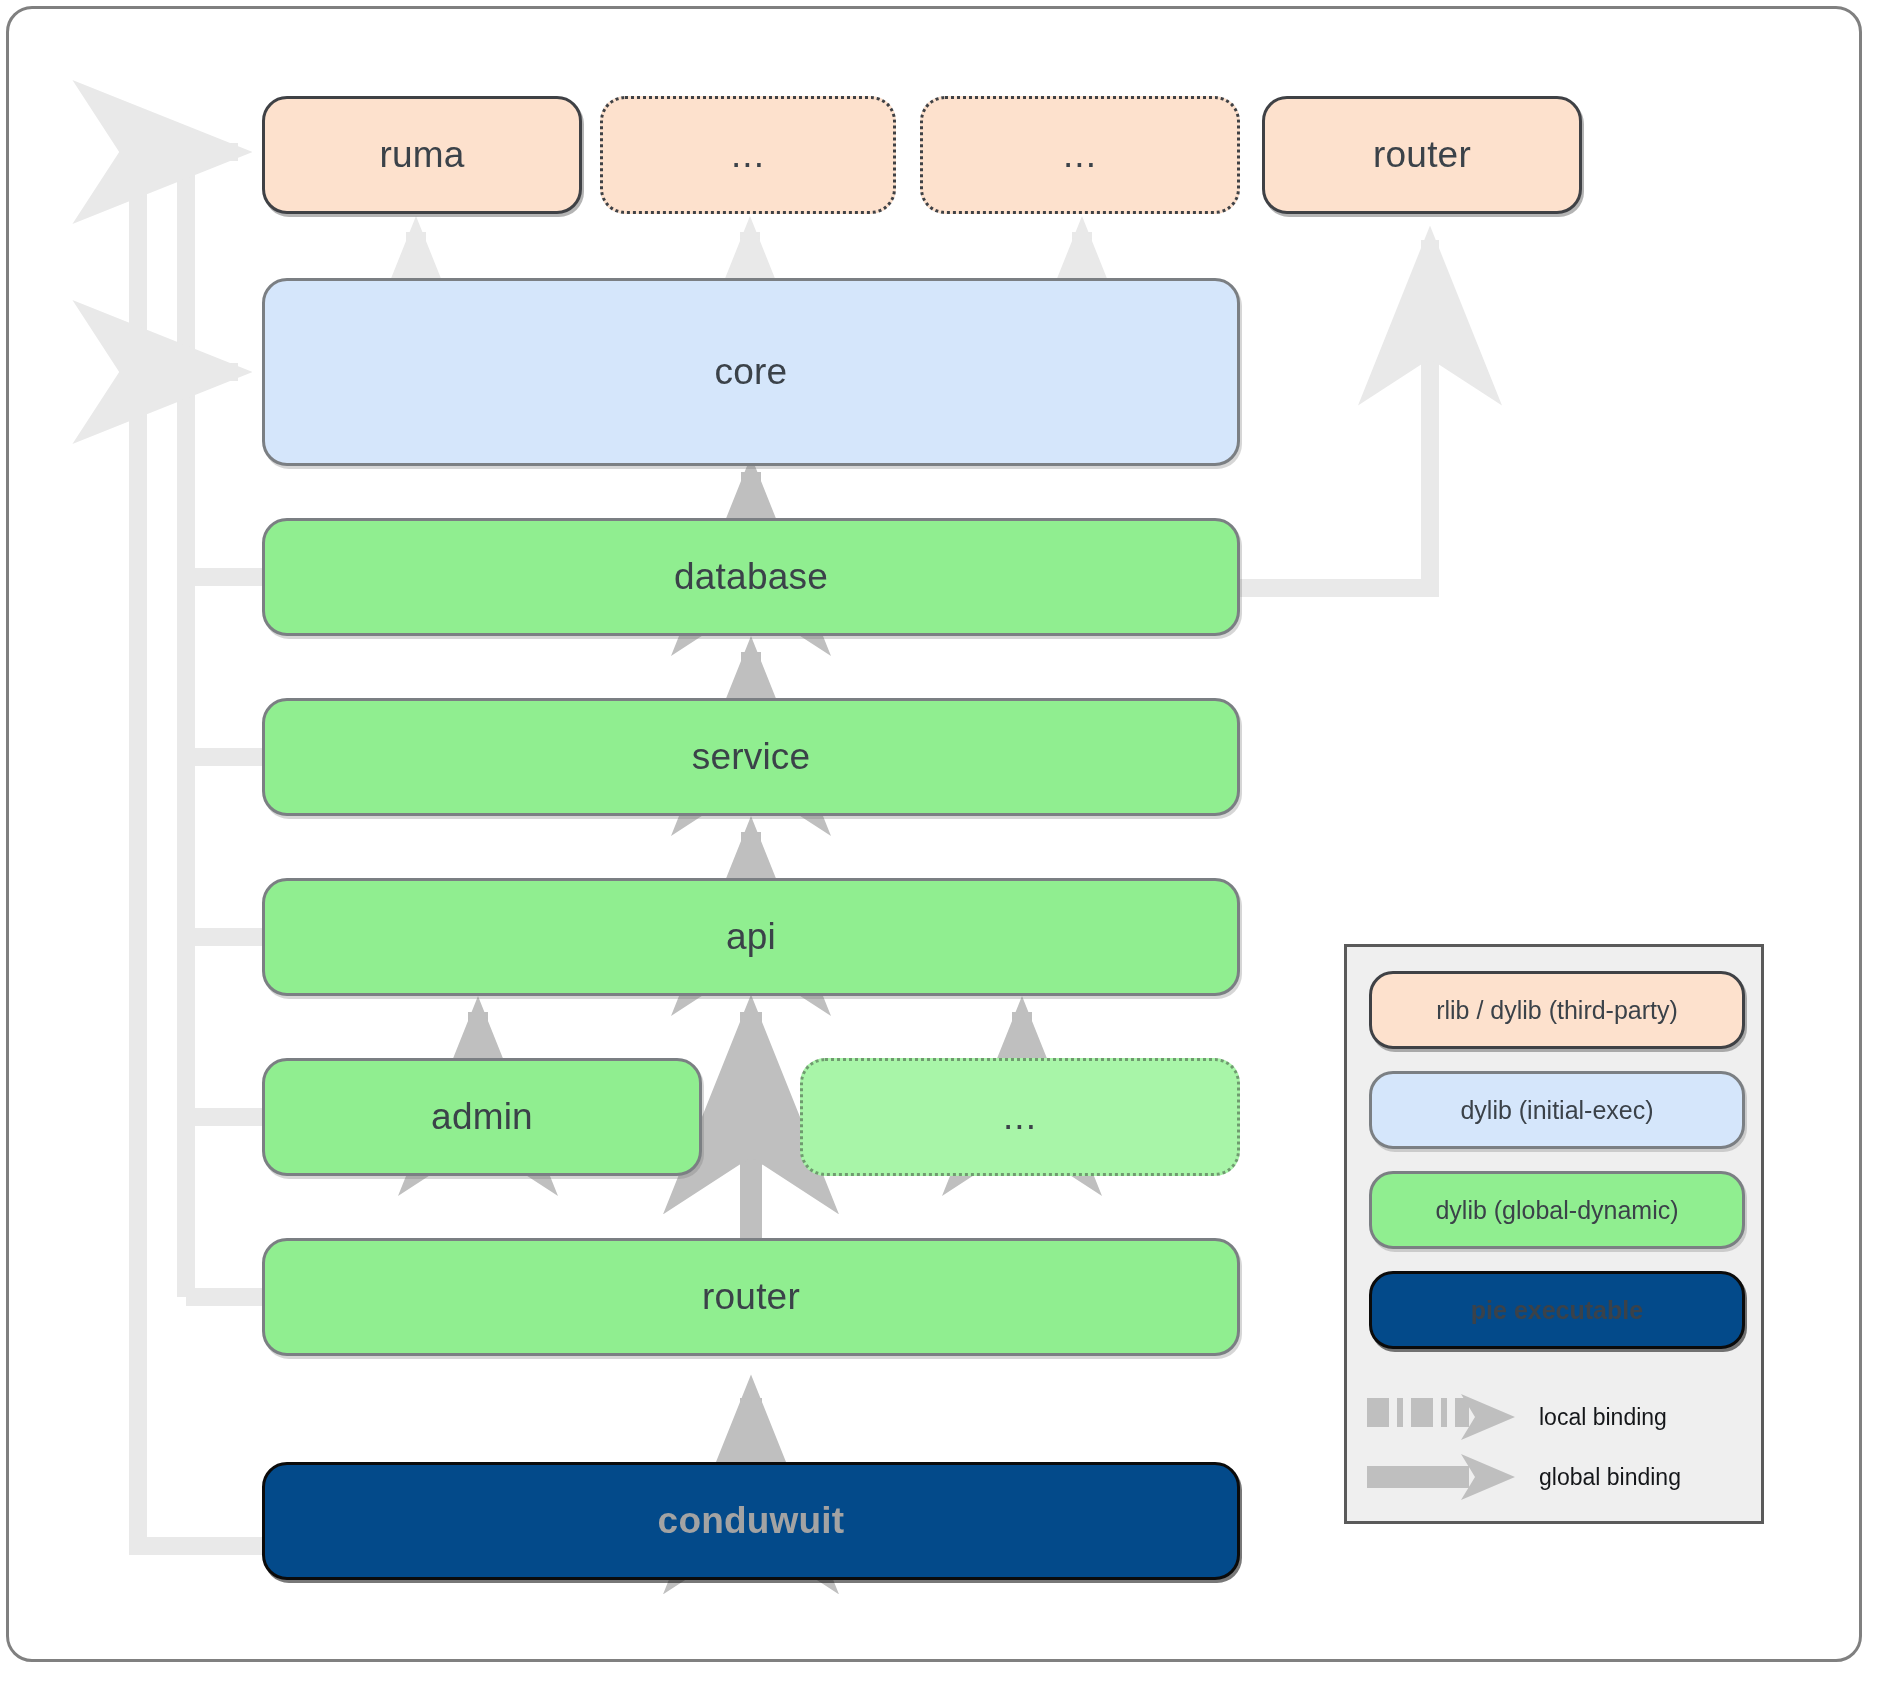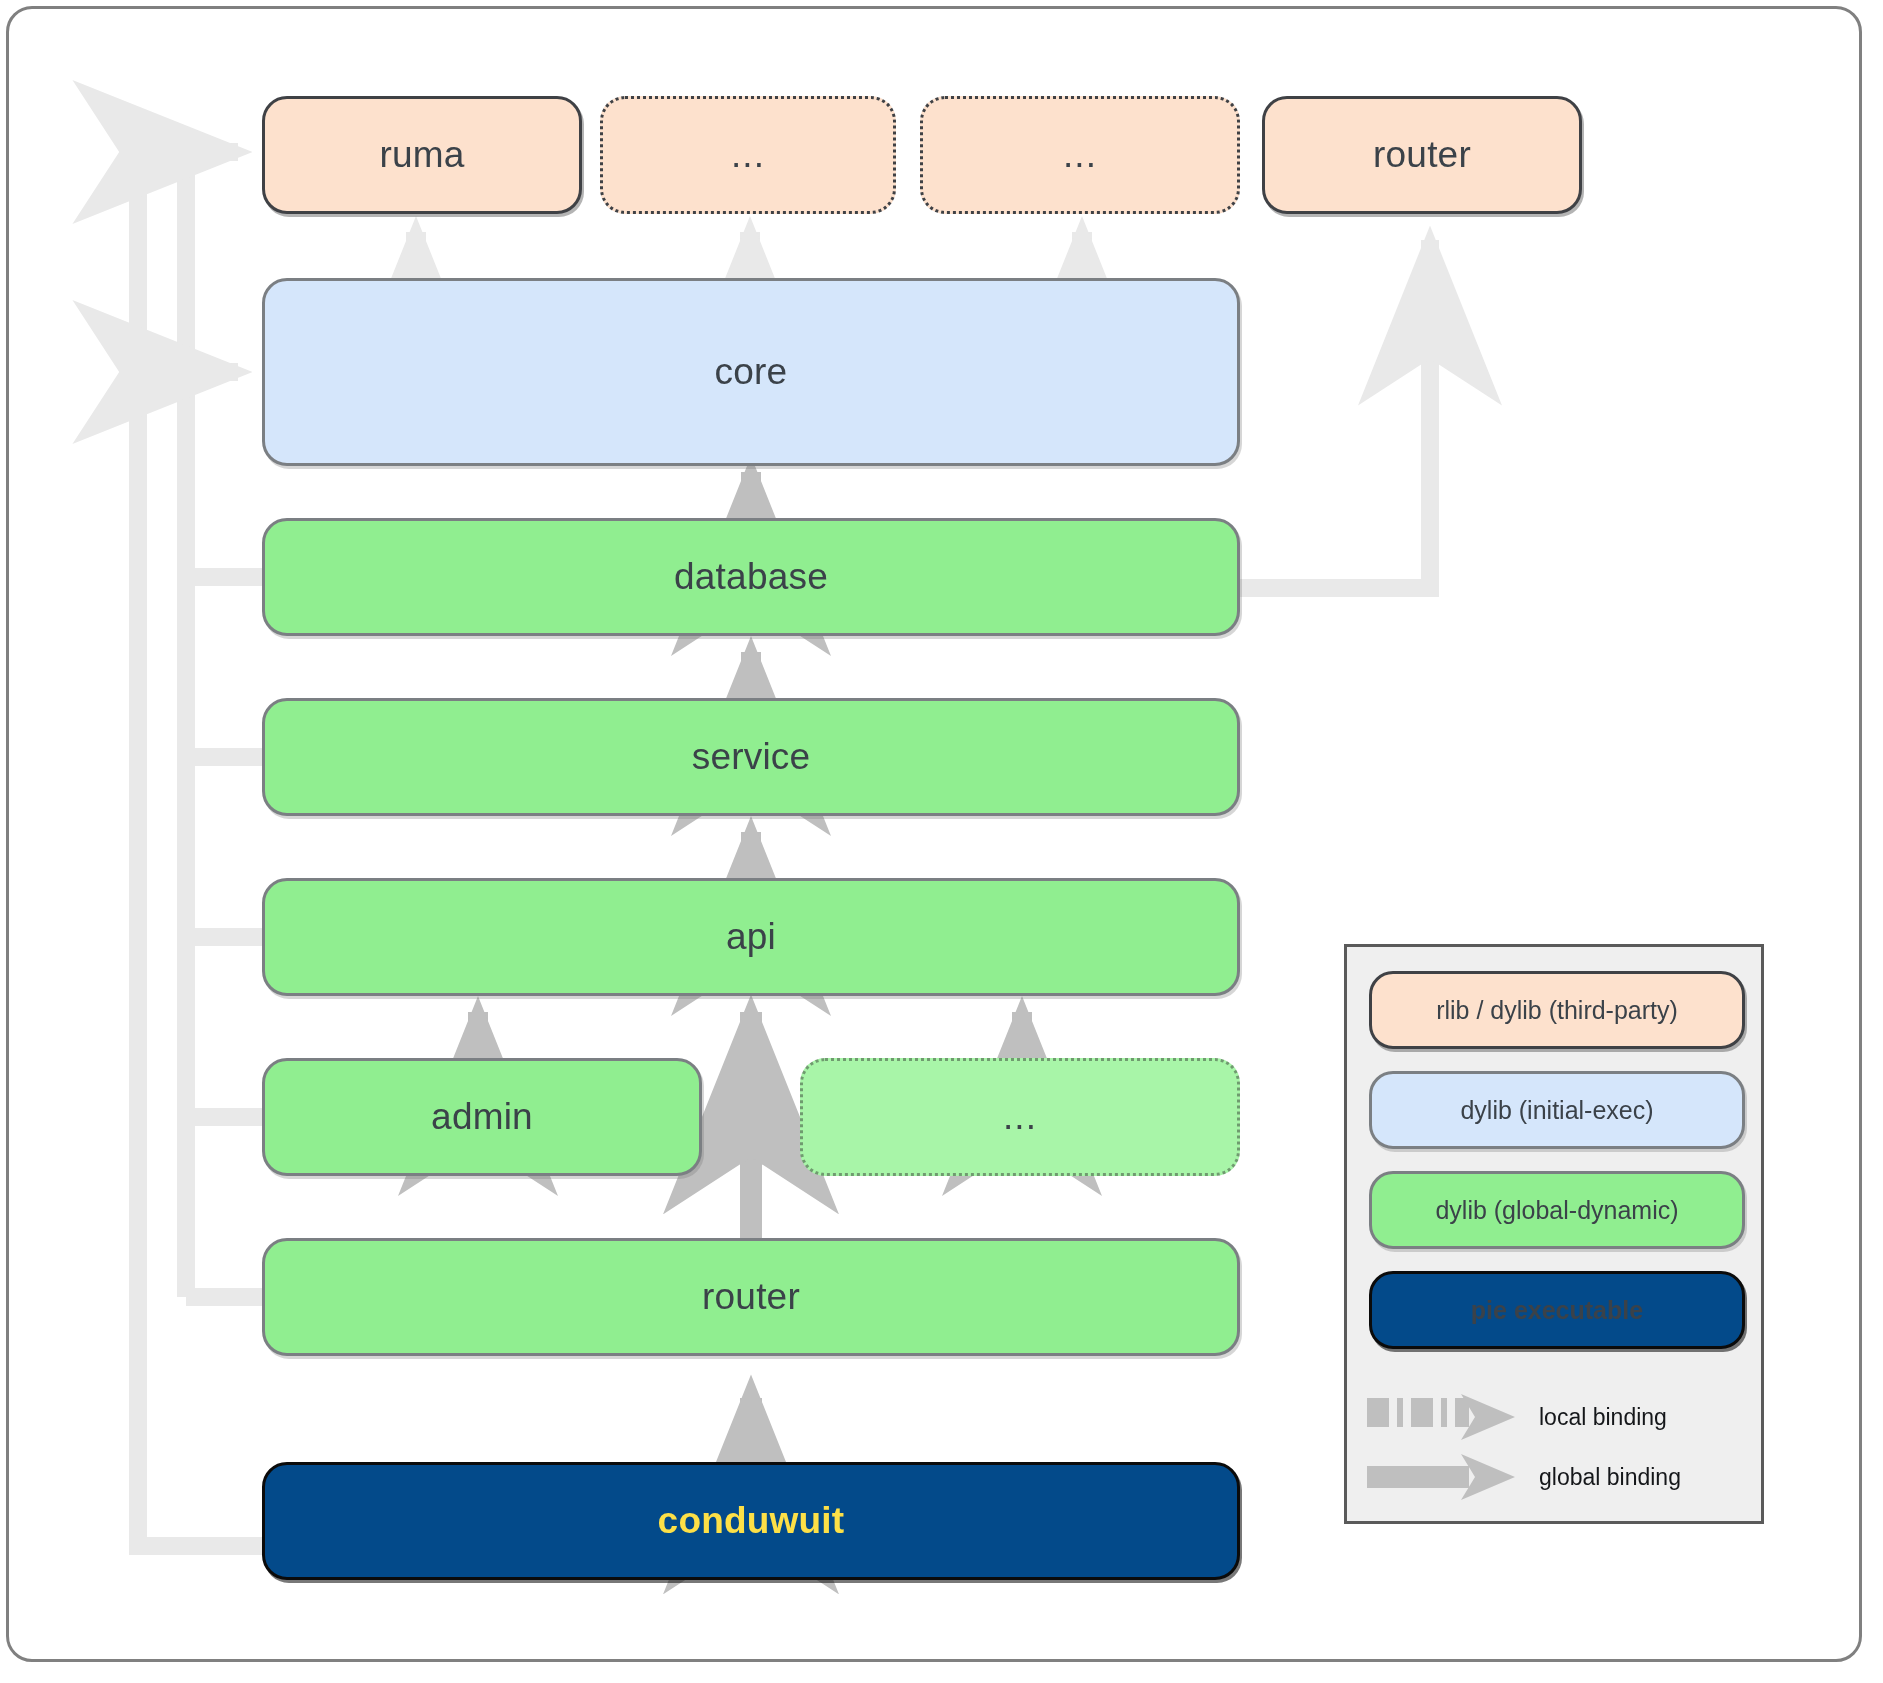--- a/index.html
+++ b/index.html
@@ -64,21 +64,21 @@
     border: 3px solid #7b7f83;
     box-shadow: 2px 3px 0 rgba(120,120,120,0.30);
   }
   .n-global-dot {
     background: #a8f5a8;
     border: 3px dotted #6f9b6f;
   }
   .n-pie {
     background: #034a8a;
     border: 3px solid #0b0b0b;
-    color: #fde047;
+    color: #a3a3a3;
     box-shadow: 2px 3px 0 rgba(10,10,10,0.55);
     align-items: center;
   }
   .ellipsis {
     font-size: 37px;
     line-height: 0.4;
     letter-spacing: 1px;
   }
 
   

